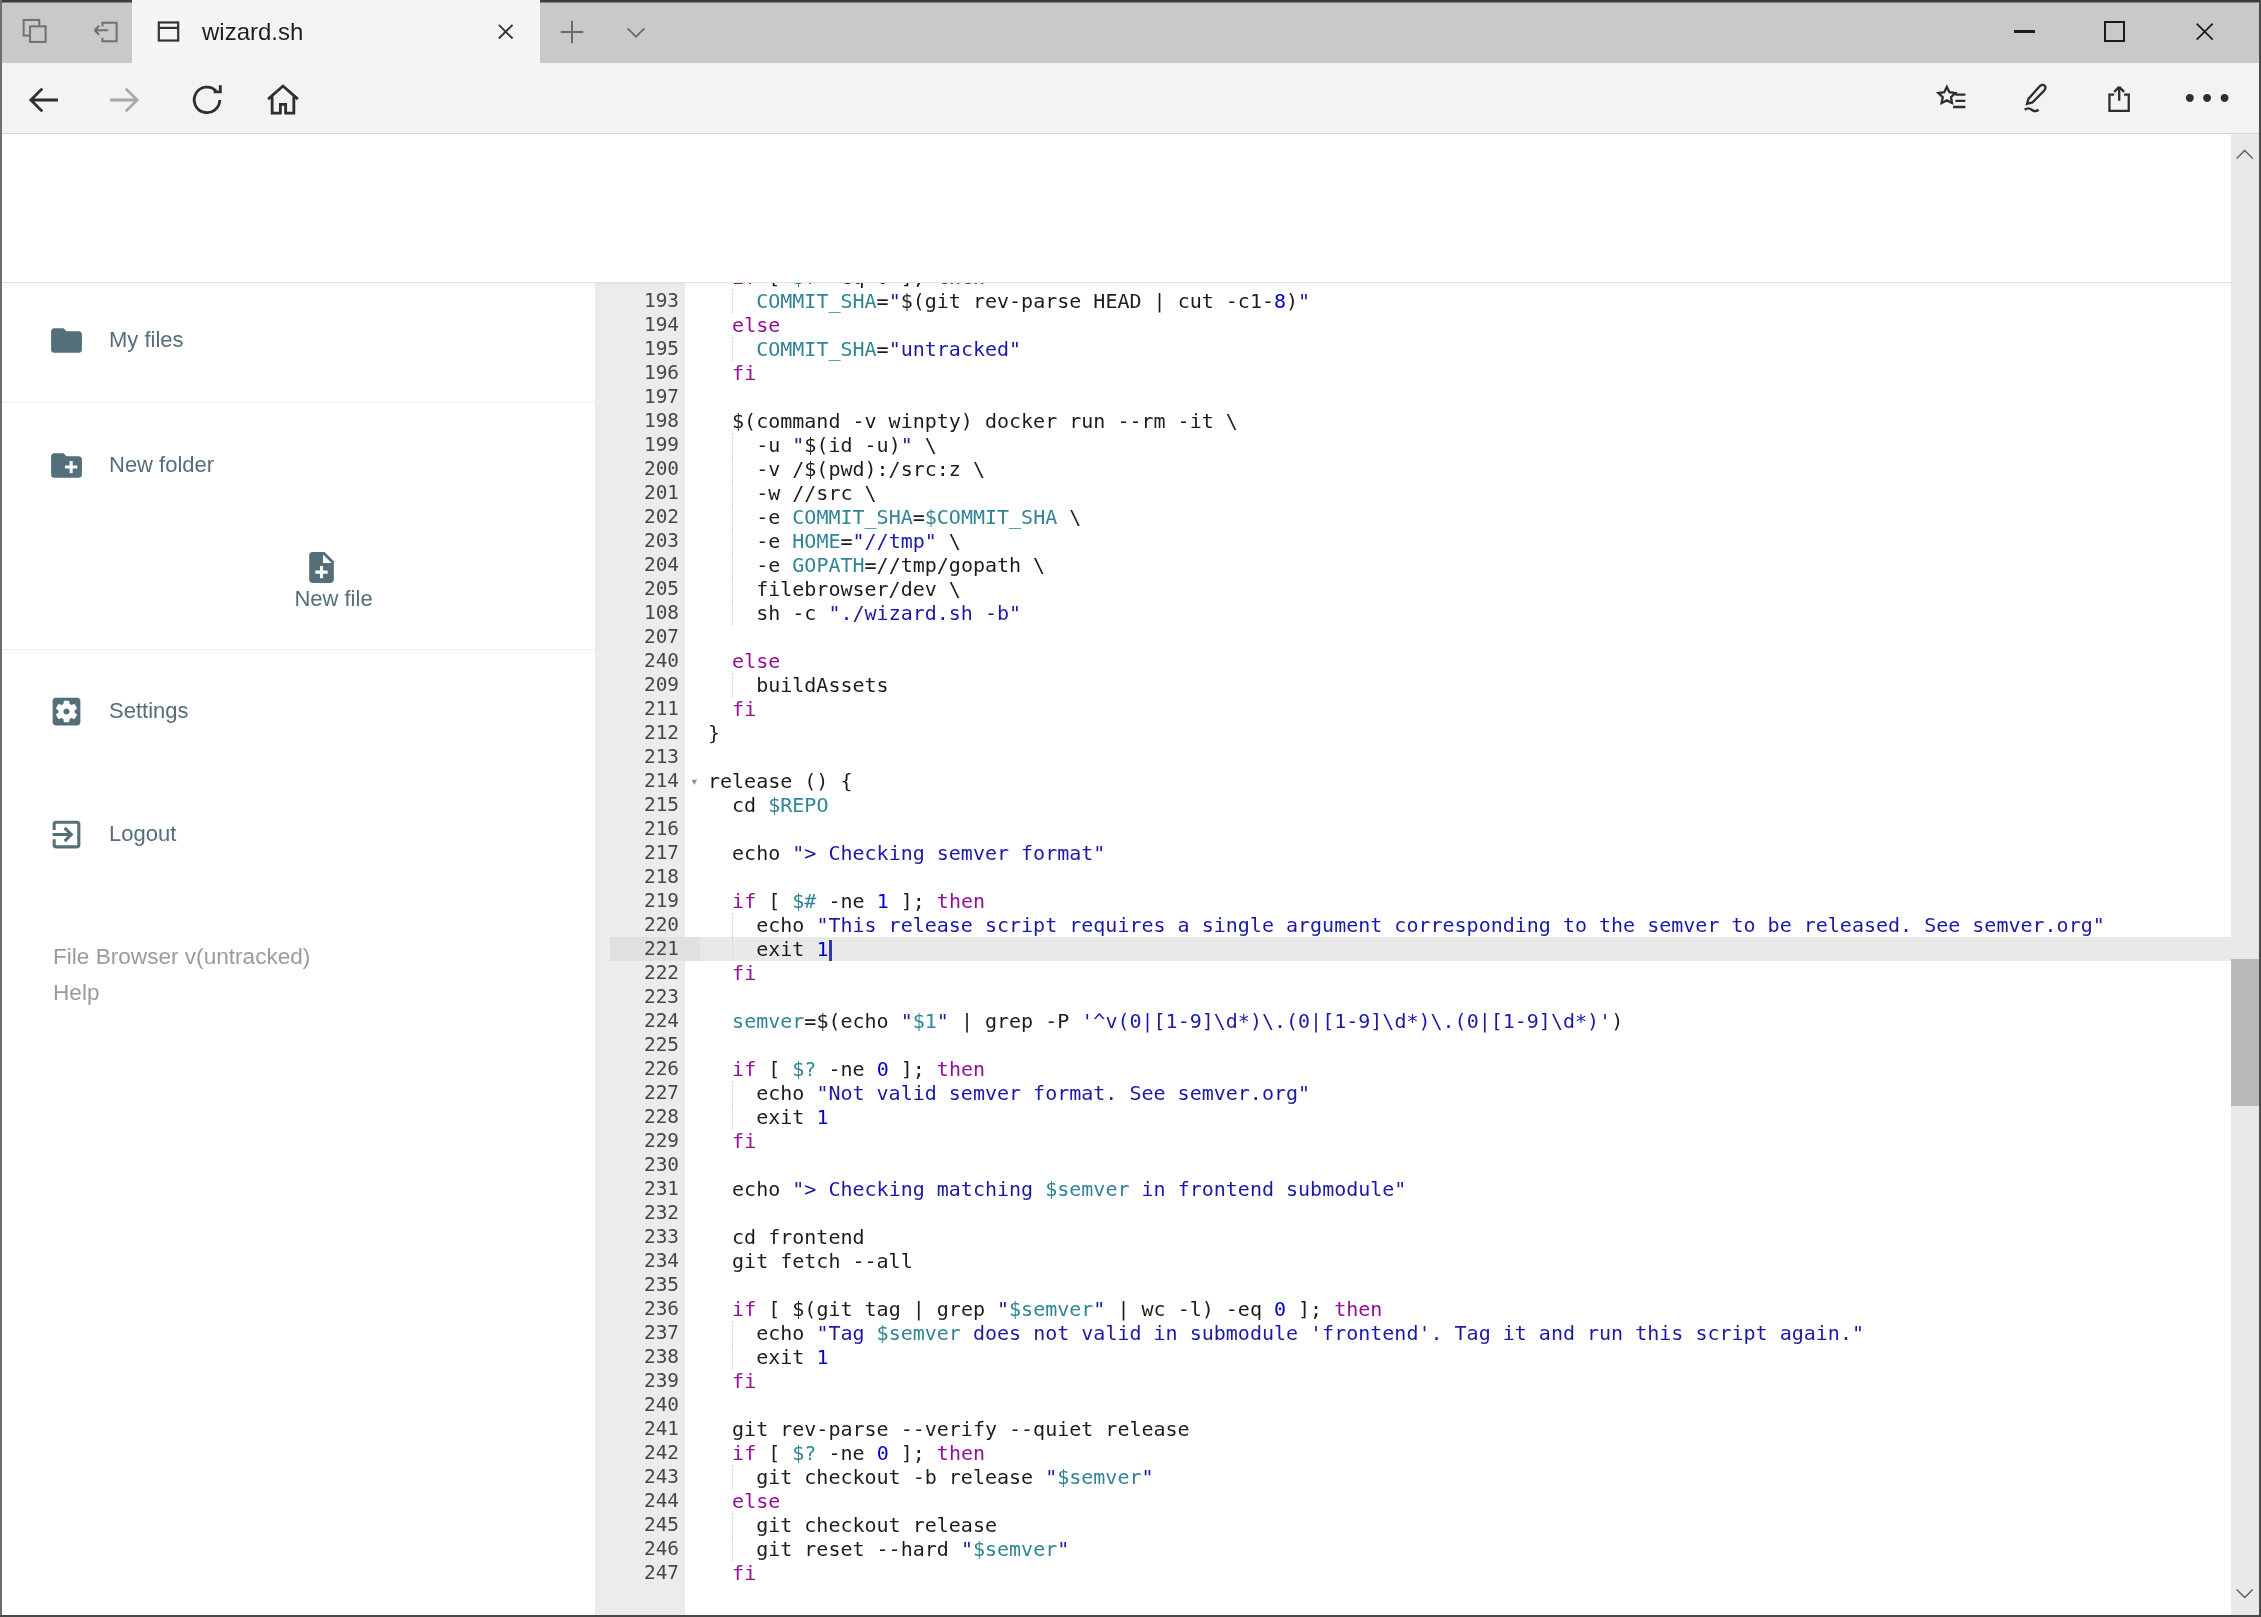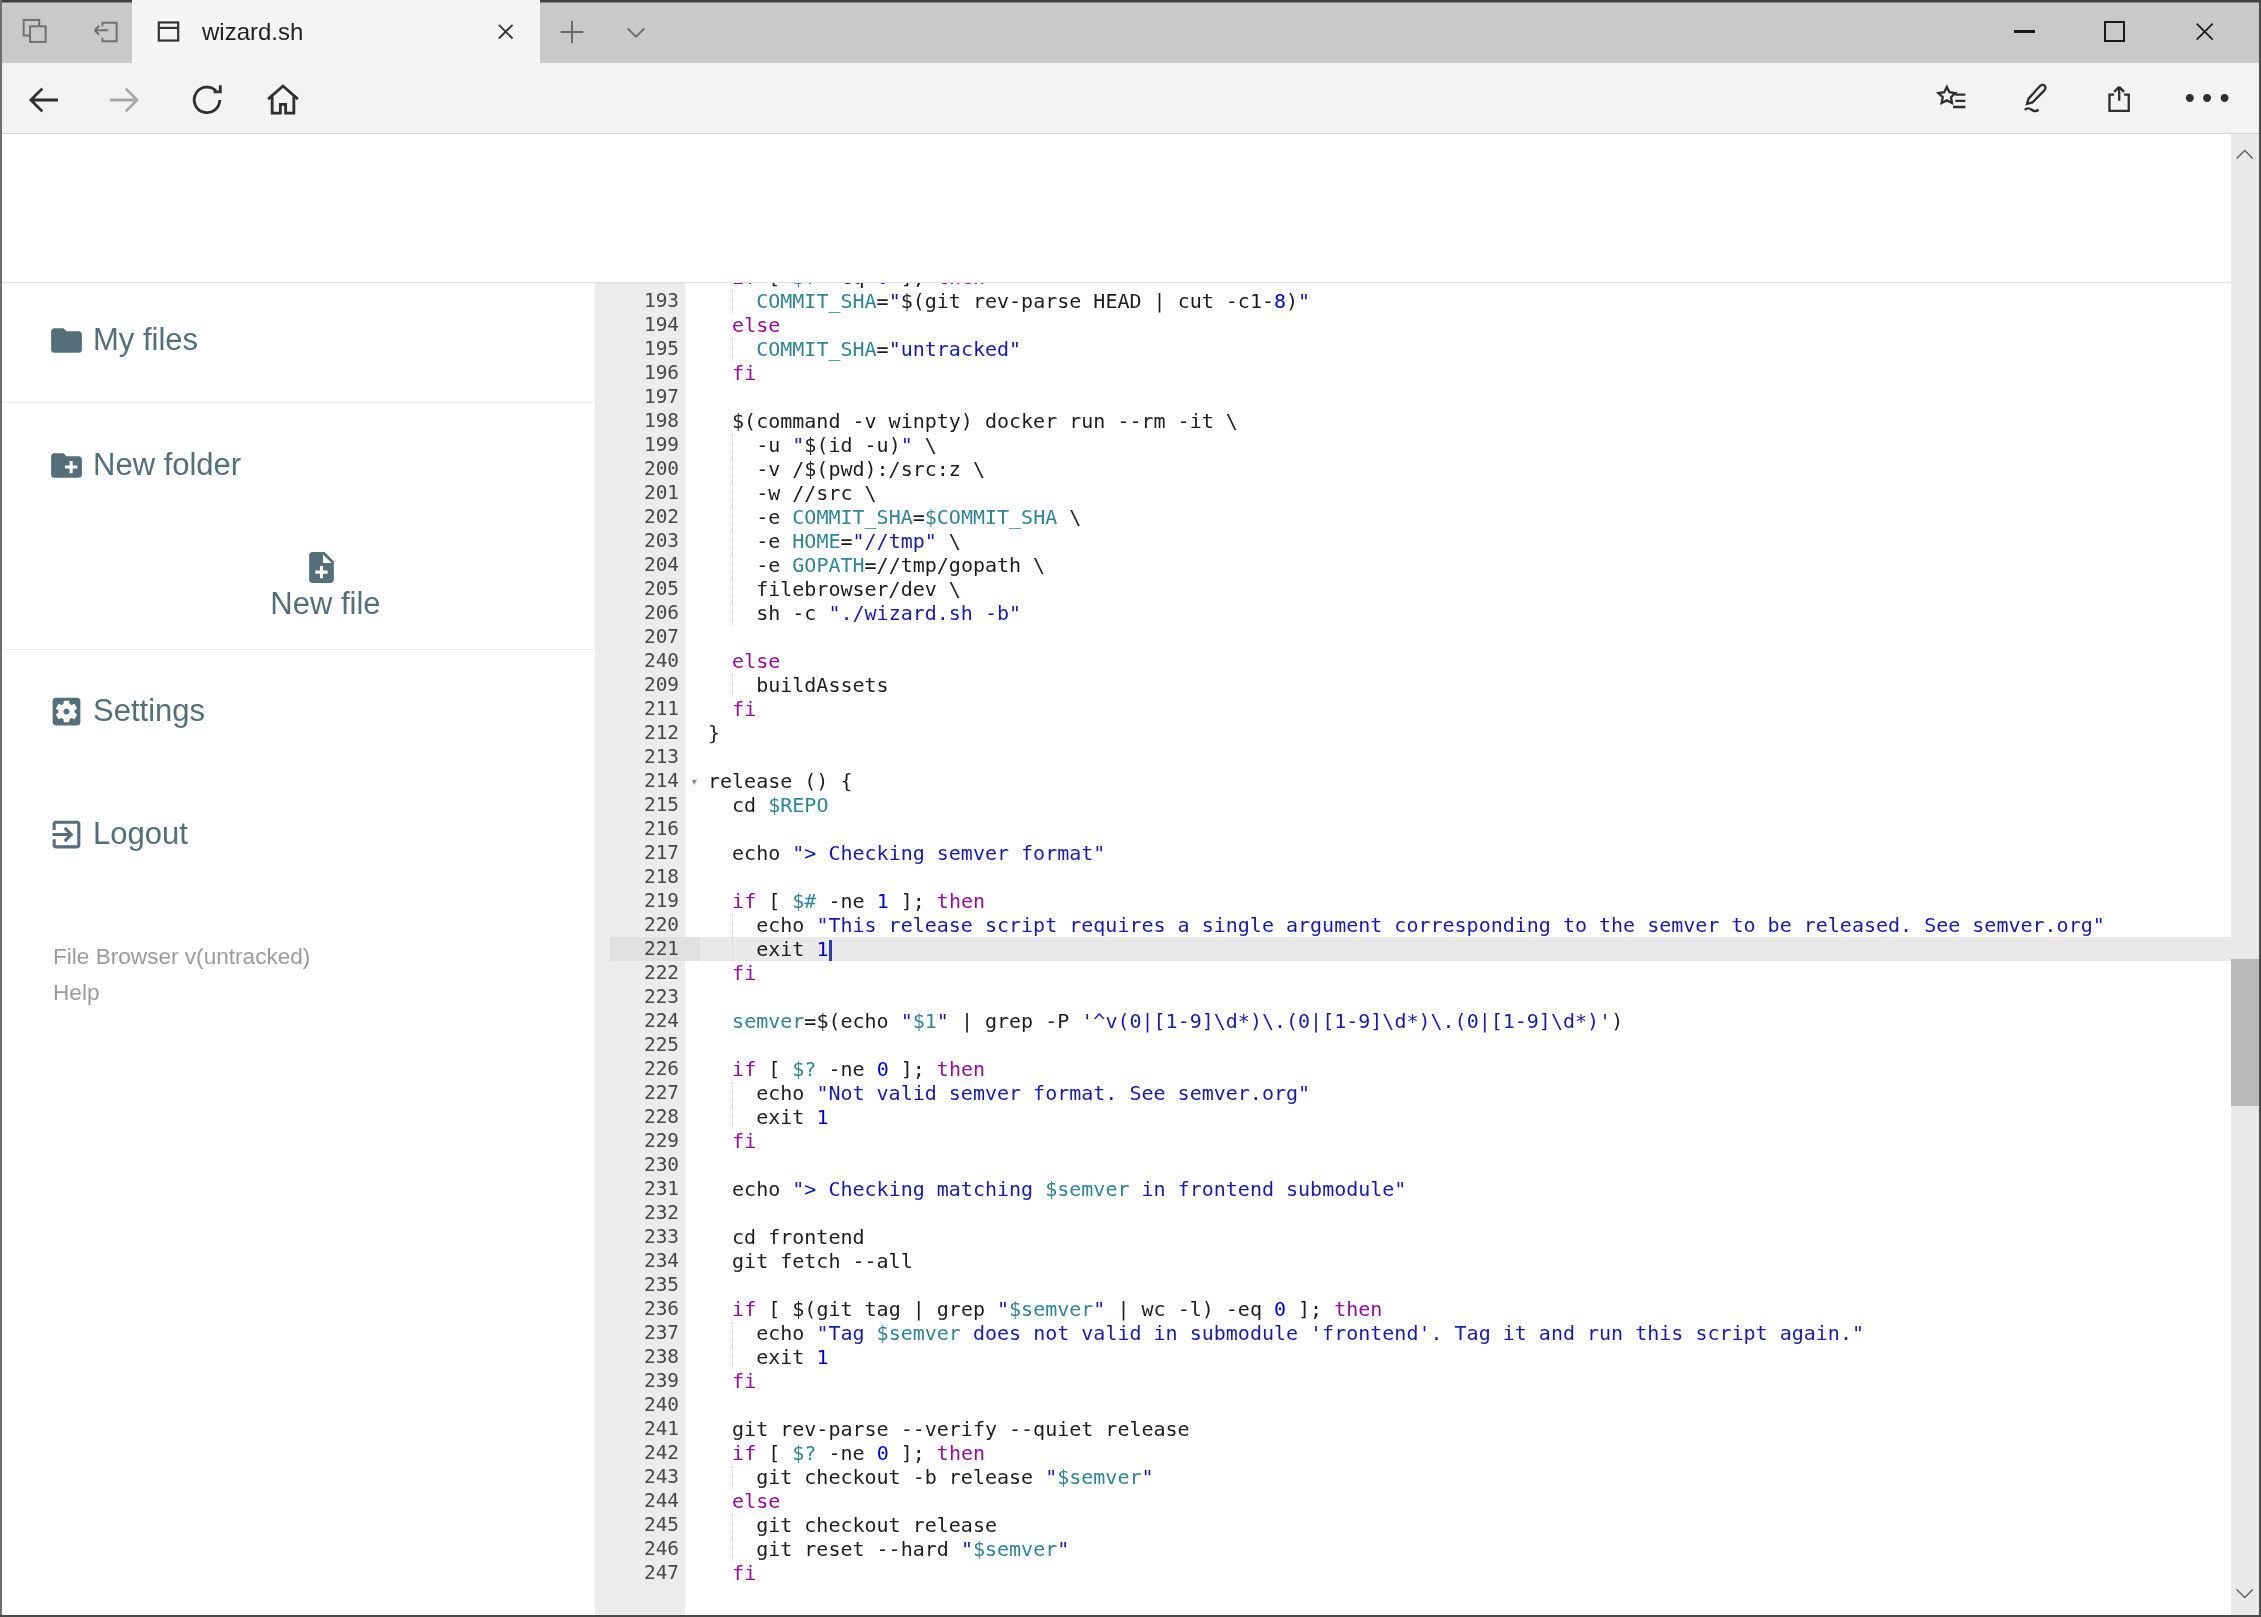--- a/index.html
+++ b/index.html
@@ -60,21 +60,21 @@
   .searchbox input::placeholder { color:#7c7c7c; opacity:1; }
   .toolbar { position:absolute; right:78px; top:189px; display:flex; gap:50px; }
   .tool-btn { width:37px; height:37px; border:none; background:transparent; padding:0; cursor:pointer; }
   .tool-btn svg { width:37px; height:37px; fill:#546E7A; display:block; }
 
   
   .sidebar { position:absolute; left:0; top:283px; width:595px; bottom:0; background:#fff; }
   .sb-item { position:absolute; left:0; width:595px; height:78px; display:flex; align-items:center;
              padding-left:48px; cursor:pointer; }
   .sb-item svg { width:37px; height:37px; fill:#546E7A; flex:none; }
-  .sb-label { font-size:31px; color:#546E7A; margin-left:8px; }
+  .sb-label { font-size:22px; color:#546E7A; margin-left:24px; }
   .sb-0 { top:18px; } .sb-1 { top:143px; } .sb-2 { top:266px;flex-direction:column; } .sb-3 { top:389px; } .sb-4 { top:512px; }
   .sb-div { position:absolute; left:0; width:595px; border-top:1.6px solid #ededed; }
   .sb-div-0 { top:119px; } .sb-div-1 { top:366px; }
   .sb-footer { position:absolute; left:53px; top:656px; font-size:22.6px; color:#9b9b9b; line-height:36px; }
   .sb-help { cursor:pointer; }
 
   
   .editor { position:absolute; left:595px; top:283px; right:27.4px; bottom:2.4px; overflow:hidden; background:#fff;padding-left:15px; }
   .editor::before { content:""; position:absolute; left:0; top:0; bottom:0; width:90px; background:#ececec; }
   .ed-rows { position:relative; margin-top:-18px; }
@@ -349,21 +349,21 @@
       </div>
       <div class="ed-row g">
         <div class="ed-gut"><span>204</span></div>
         <div class="ed-code"><span>    -e </span><span class="tok-v">GOPATH</span><span>=//tmp/gopath \</span></div>
       </div>
       <div class="ed-row g">
         <div class="ed-gut"><span>205</span></div>
         <div class="ed-code"><span>    filebrowser/dev \</span></div>
       </div>
       <div class="ed-row g">
-        <div class="ed-gut"><span>206</span></div>
+        <div class="ed-gut"><span>108</span></div>
         <div class="ed-code"><span>    sh -c </span><span class="tok-s">"./wizard.sh -b"</span></div>
       </div>
       <div class="ed-row">
         <div class="ed-gut"><span>207</span></div>
         <div class="ed-code"></div>
       </div>
       <div class="ed-row">
         <div class="ed-gut"><span>240</span></div>
         <div class="ed-code"><span>  </span><span class="tok-k">else</span></div>
       </div>

